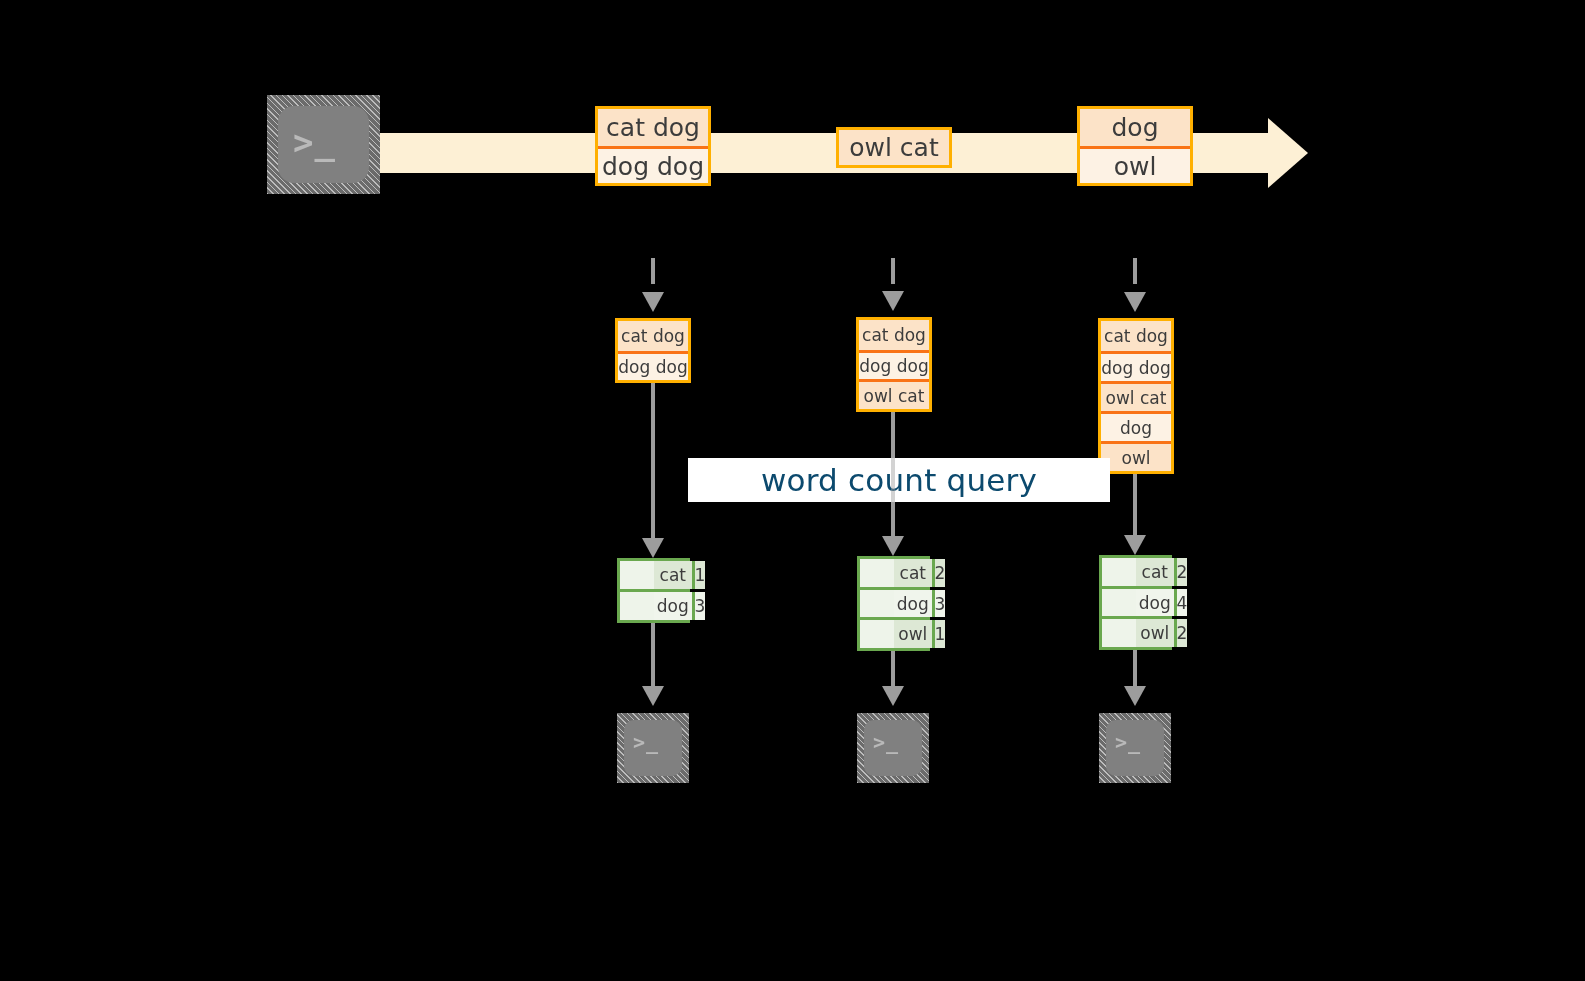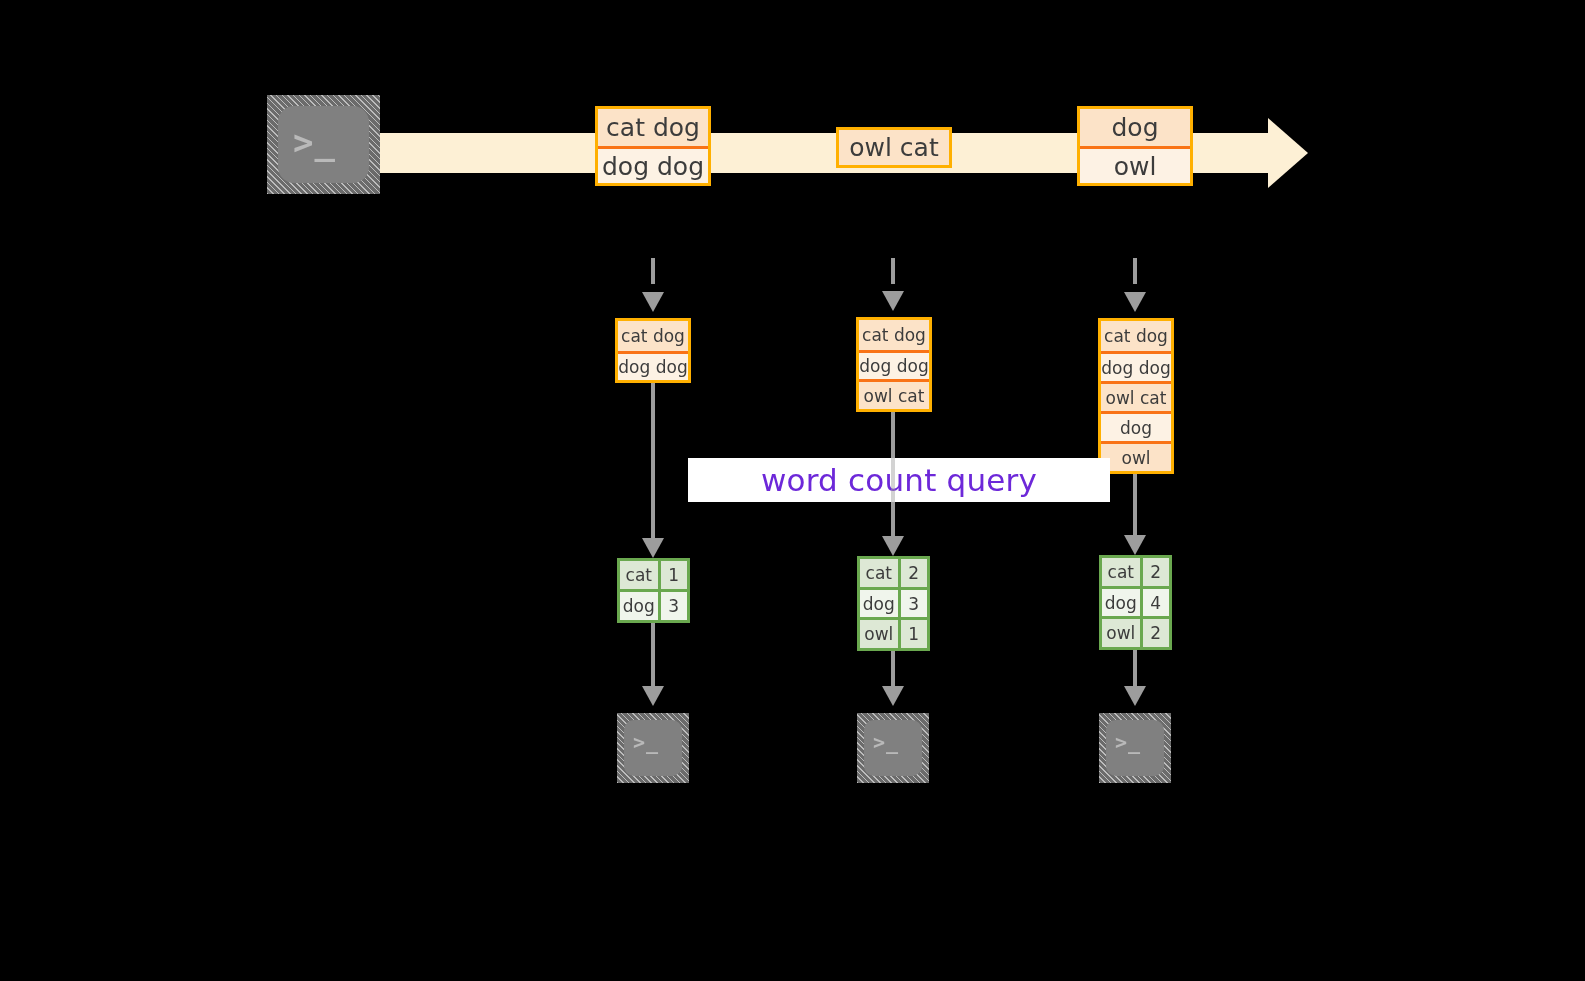--- a/index.html
+++ b/index.html
@@ -105,21 +105,21 @@
   .resrow + .resrow { border-top: 3px solid #6aa84f; }
   .rescell {
     box-sizing: border-box;
     display: flex;
     align-items: center;
     justify-content: center;
     font-size: 17px;
     color: #3c3c3c;
     white-space: nowrap;
   }
-  .rescell.key { flex: 0 0 56%; }
+  .rescell.key { flex: 0 0 56%; margin-left: 34px; }
   .rescell.val { flex: 1 1 auto; border-left: 3px solid #6aa84f; }
   .resrow.dark .rescell { background: #dde8d5; }
   .resrow.light .rescell { background: #f0f5ec; }
 
   
   .gline {
     position: absolute;
     width: 4px;
     background: #9d9d9d;
   }
@@ -146,21 +146,21 @@
   
   .query-band {
     position: absolute;
     background: #ffffff;
     display: flex;
     align-items: center;
     justify-content: center;
   }
   .query-band .qlabel {
     font-size: 31px;
-    color: #6d28d9;
+    color: #0c4a6e;
     white-space: nowrap;
     letter-spacing: 0.2px;
   }
   .band-overline {
     position: absolute;
     background: rgba(157,157,157,0.45);
     width: 4px;
   }
 </style>
 </head>

